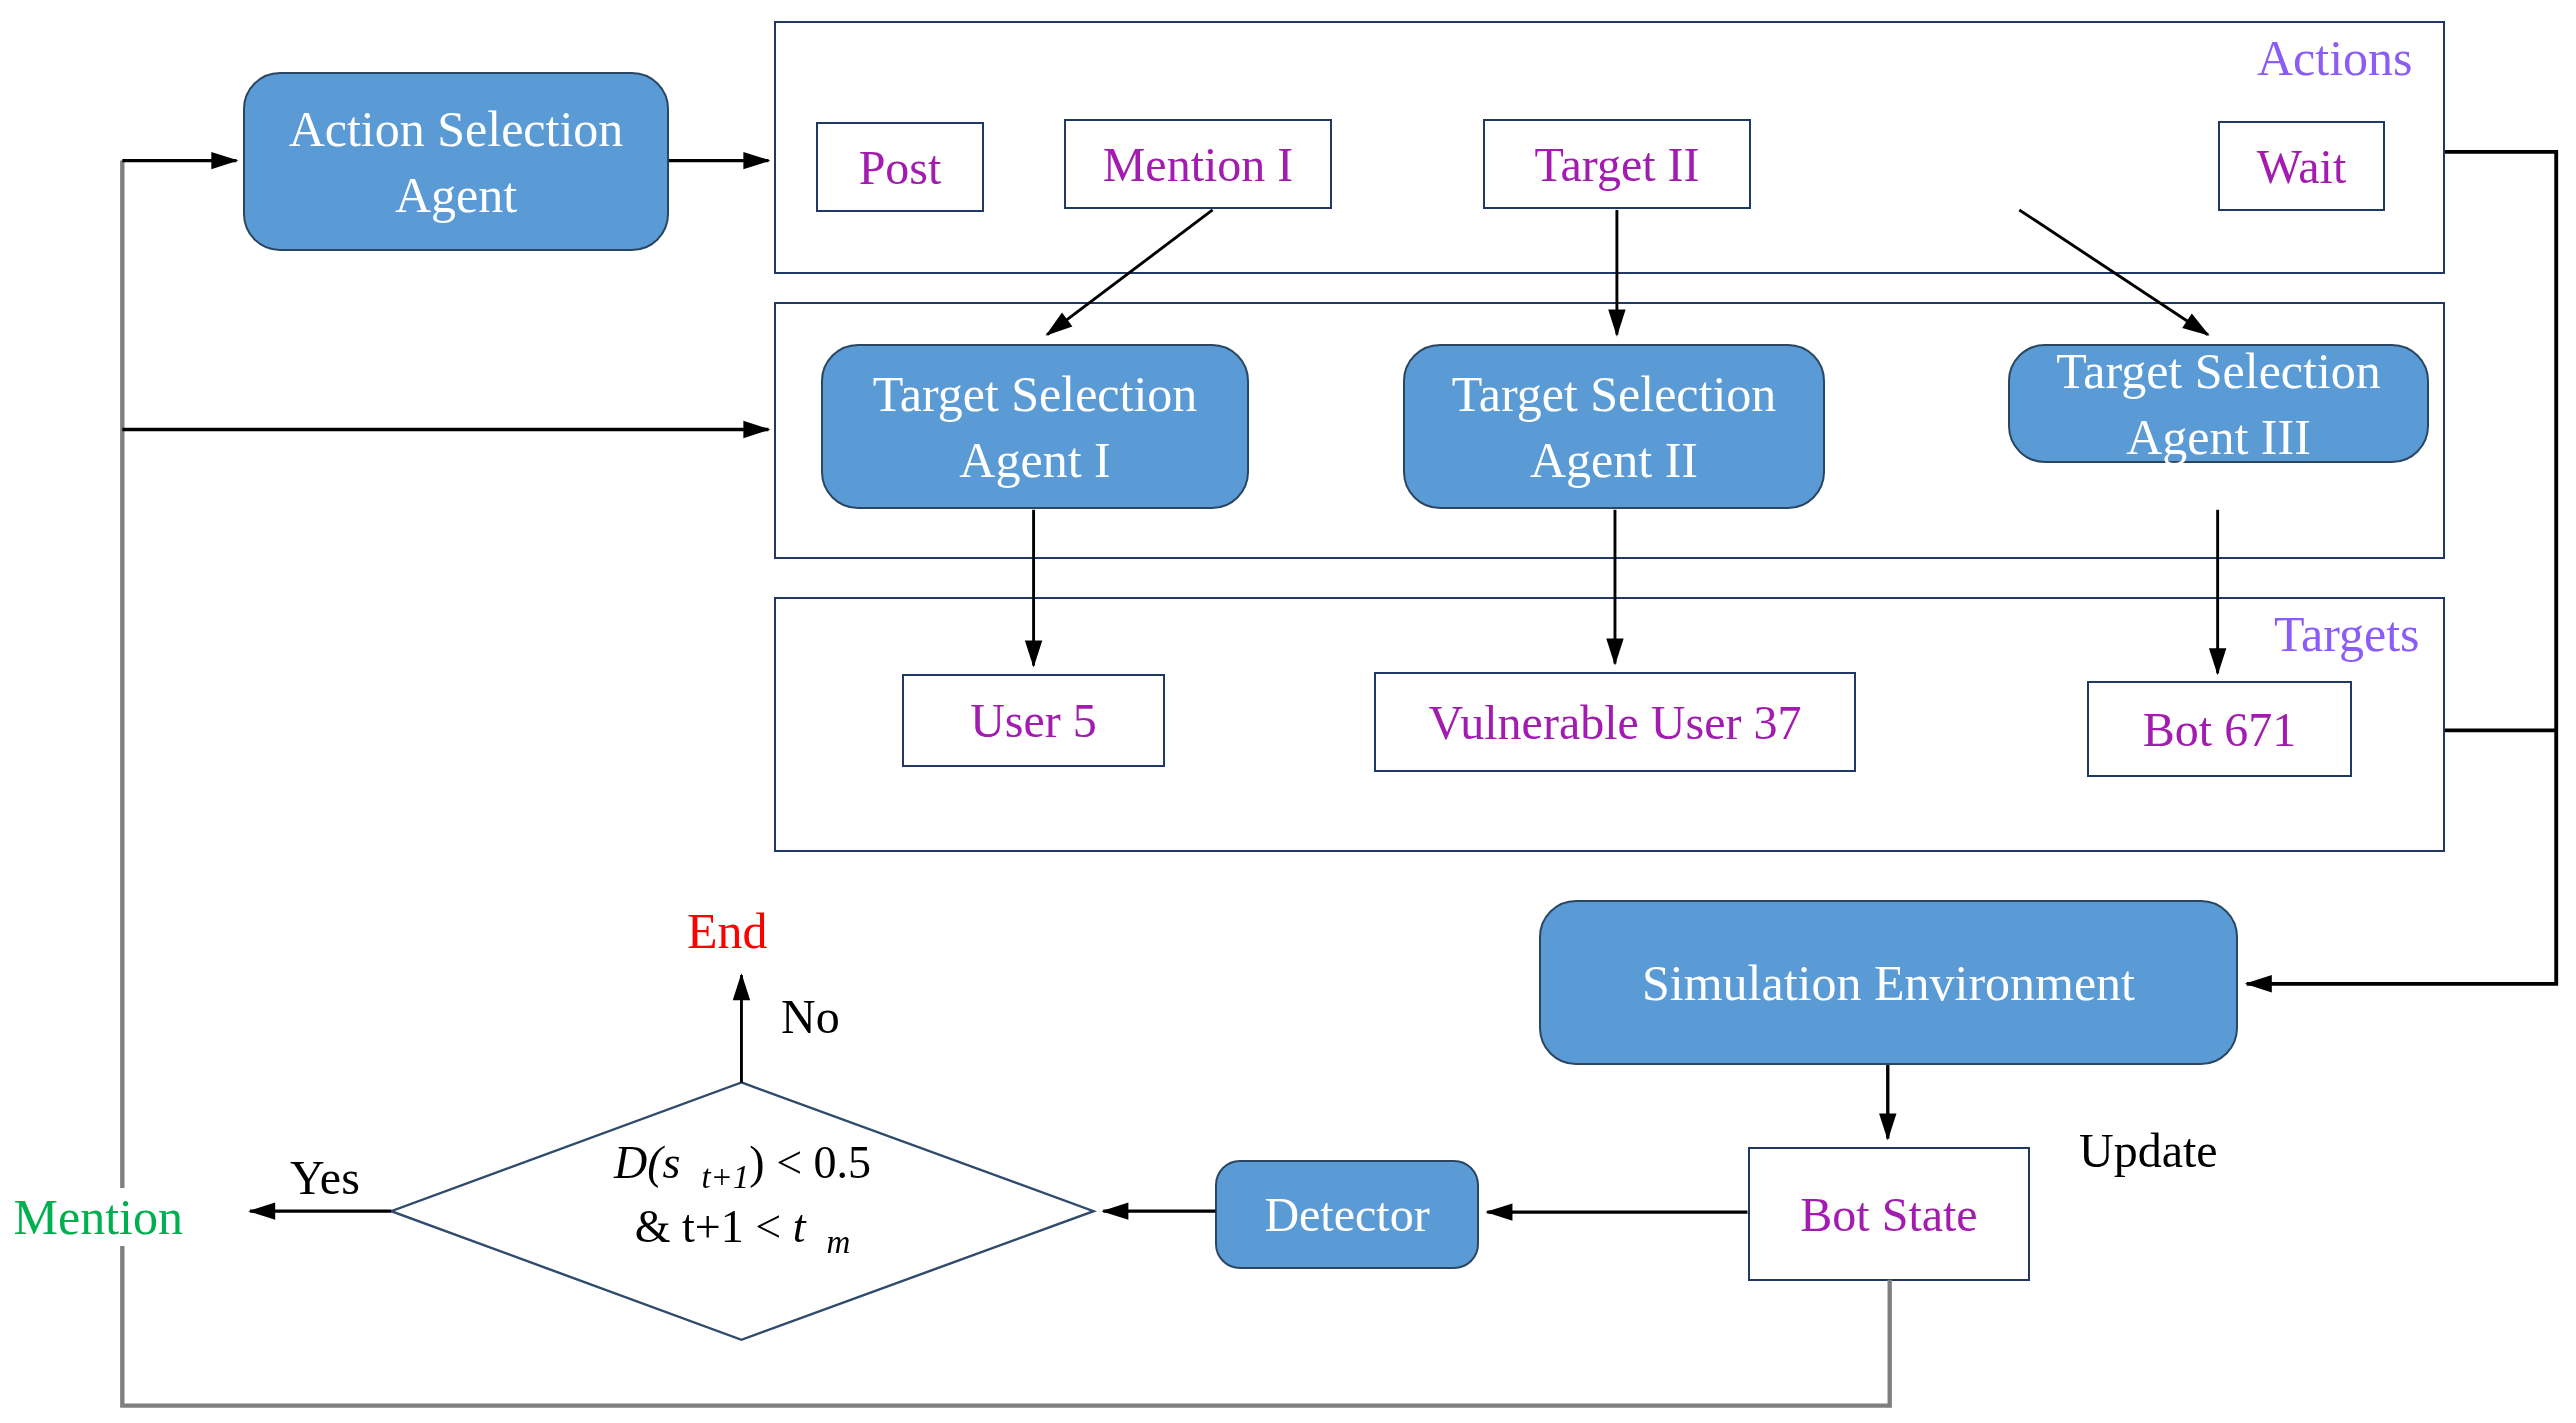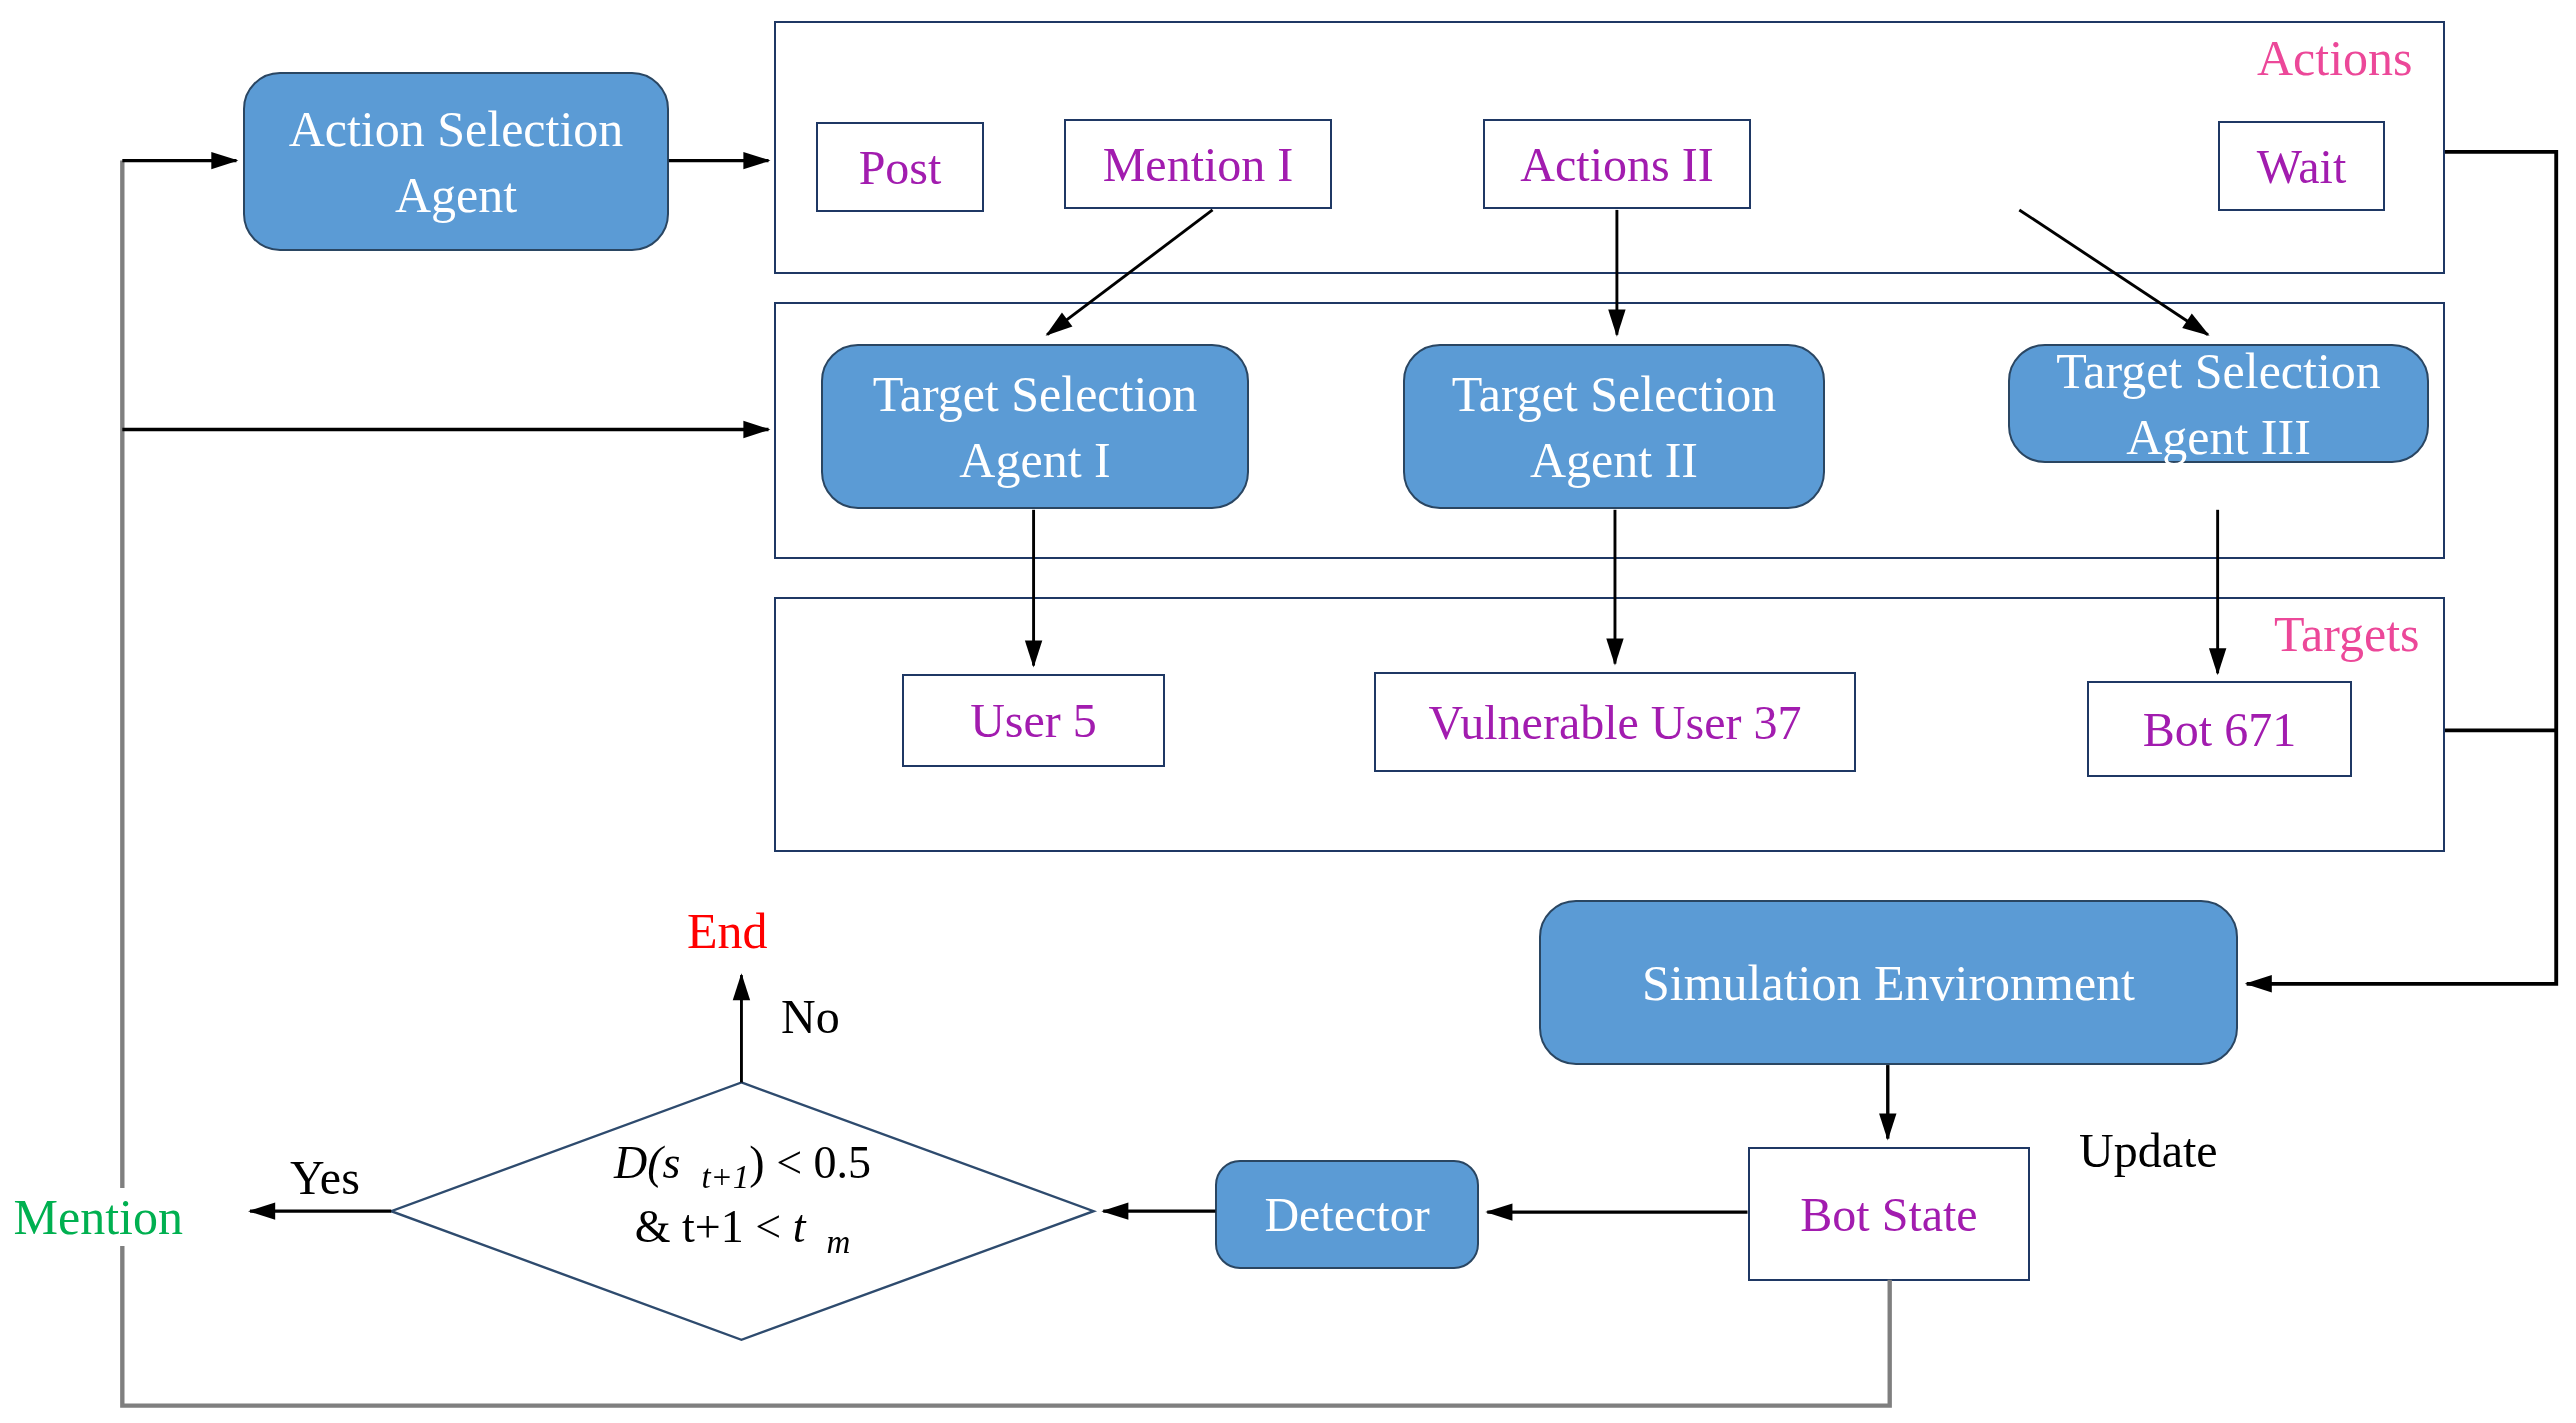--- a/index.html
+++ b/index.html
@@ -11,21 +11,21 @@
   html,body{margin:0;padding:0;background:#ffffff;}
   #stage{
     position:relative;width:2576px;height:1423px;background:#ffffff;
     font-family:"Liberation Serif","DejaVu Serif",serif;color:#000;
     overflow:hidden;
   }
   .frame{
     position:absolute;border:2.9px solid var(--c-frame);background:#ffffff;z-index:1;
   }
   .frame-label{
-    position:absolute;font-size:50px;color:#ec4899;z-index:4;white-space:nowrap;
+    position:absolute;font-size:50px;color:#8b5cf6;z-index:4;white-space:nowrap;
   }
   .wbox{
     position:absolute;border:2.9px solid var(--c-frame);background:#ffffff;z-index:2;
     display:flex;align-items:center;justify-content:center;
     font-size:48px;color:#a21caf;white-space:nowrap;
   }
   .bbox{
     position:absolute;background:var(--c-blue);border:2.9px solid var(--c-blue-border);
     border-radius:37px;z-index:2;display:flex;align-items:center;justify-content:center;
     text-align:center;font-size:50px;color:#ffffff;line-height:1.32;
@@ -49,21 +49,21 @@
   <div class="frame" style="left:774px;top:21px;width:1671px;height:253px;"></div>
   <div class="frame-label" style="left:2257px;top:29px;">Actions</div>
 
   <div class="frame" style="left:774px;top:302px;width:1671px;height:257px;"></div>
 
   <div class="frame" style="left:774px;top:597px;width:1671px;height:255px;"></div>
   <div class="frame-label" style="left:2274px;top:605px;">Targets</div>
 
   <div class="wbox" style="left:816px;top:122px;width:168px;height:90px;">Post</div>
   <div class="wbox" style="left:1064px;top:119px;width:268px;height:90px;">Mention I</div>
-  <div class="wbox" style="left:1483px;top:119px;width:268px;height:90px;">Actions II</div>
+  <div class="wbox" style="left:1483px;top:119px;width:268px;height:90px;">Target II</div>
   <div class="wbox" style="left:2218px;top:121px;width:167px;height:90px;">Wait</div>
 
   <div class="bbox" style="left:243px;top:72px;width:426px;height:179px;padding:8px 29px;">Action Selection Agent</div>
   <div class="bbox" style="left:821px;top:344px;width:428px;height:165px;padding:0 39px;">Target Selection Agent I</div>
   <div class="bbox" style="left:1403px;top:344px;width:422px;height:165px;padding:0 39px;">Target Selection Agent II</div>
   <div class="bbox" style="left:2008px;top:344px;width:421px;height:119px;padding:3px 39px;">Target Selection Agent III</div>
   <div class="bbox" style="left:1539px;top:900px;width:699px;height:165px;">Simulation Environment</div>
   <div class="bbox" style="left:1215px;top:1160px;width:264px;height:109px;border-radius:25px;font-size:48px;">Detector</div>
 
   <div class="wbox" style="left:902px;top:674px;width:263px;height:93px;">User 5</div>

